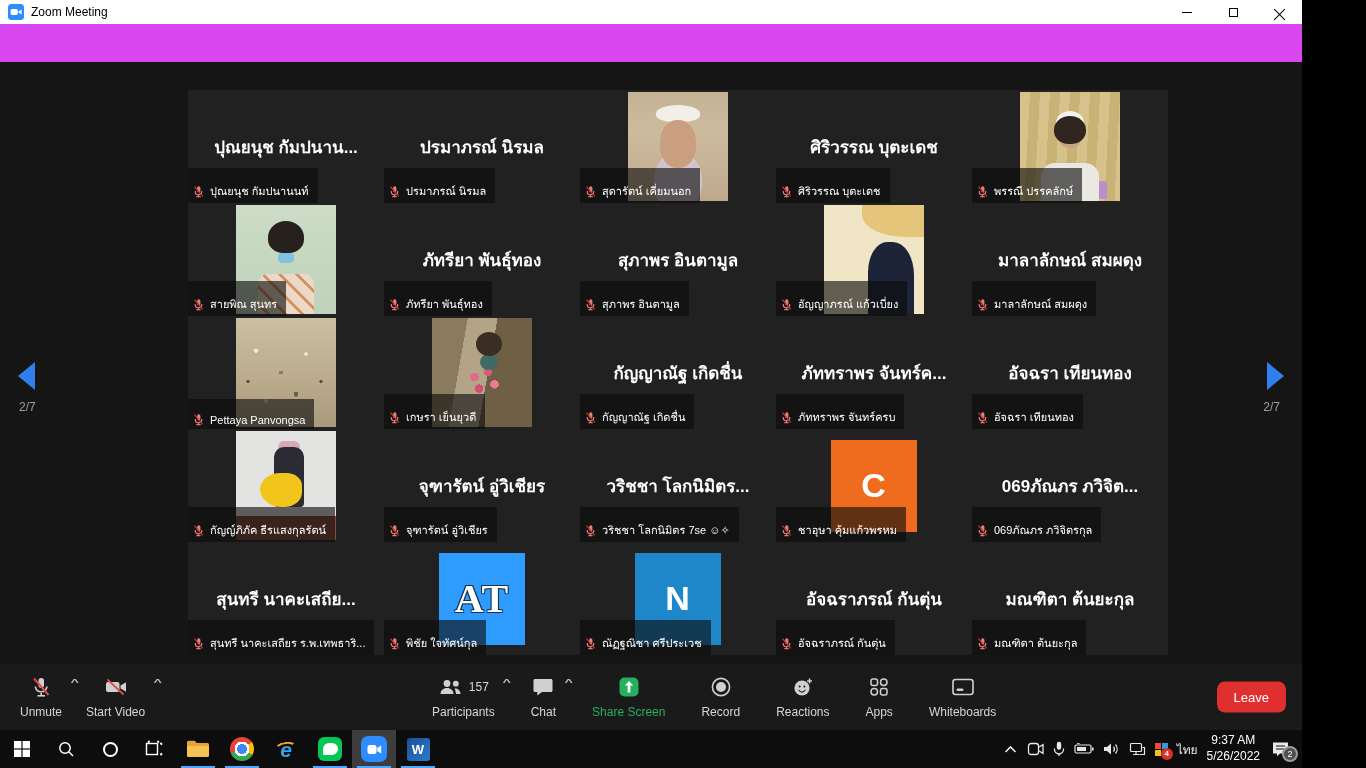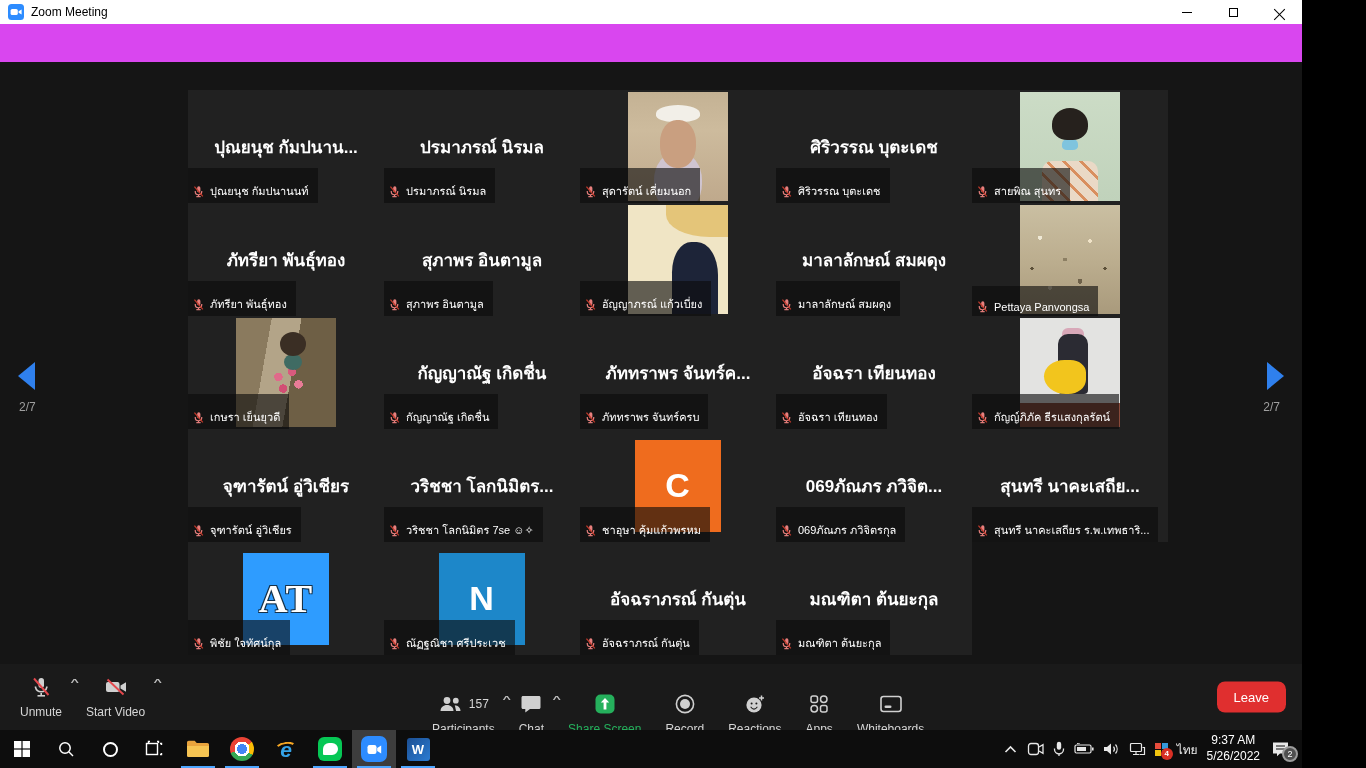--- a/index.html
+++ b/index.html
@@ -107,21 +107,21 @@
   
   .nav-arrow { position:absolute; top:300px; width:0; height:0; border-top:14px solid transparent; border-bottom:14px solid transparent; }
   .nav-left  { left:18px;  border-right:17px solid #2f80ed; }
   .nav-right { right:18px; border-left:17px solid #2f80ed; }
   .nav-page { position:absolute; top:338px; color:#9f9f9f; font-size:12px; }
   .nav-page.left { left:19px; } .nav-page.right { right:22px; }
 
   
   .toolbar { position:absolute; top:664px; left:0; width:100%; height:66px; background:#1a1a1a; z-index:5; }
   .tb-left { position:absolute; left:8px; top:0; height:100%; display:flex; }
-  .tb-center { position:absolute; left:420px; top:17px; height:100%; display:flex; }
+  .tb-center { position:absolute; left:420px; top:0; height:100%; display:flex; gap:12px; }
   .tbitem {
     position:relative; display:flex; flex-direction:column; align-items:center; justify-content:center;
     gap:6px; color:#d6d6d6; font-size:12px; padding:0 12px; height:100%;
   }
   .tbitem .iconrow { display:flex; align-items:center; gap:5px; height:24px; }
   .chev { position:absolute; top:13px; right:-3px; color:#bdbdbd; font-size:9px; font-weight:bold; transform:scaleX(1.6); }
   .green-label { color:#25b05c; }
   .leave-btn {
     position:absolute; right:16px; top:50%; transform:translateY(-50%);
     background:#e02f2f; color:#fff; font-size:13px; border:none; border-radius:8px;
@@ -242,20 +242,33 @@
               <rect x="9.5" y="2.5" width="6" height="11" rx="3" fill="#e8807e"></rect>
               <path d="M6 11v1a6 6 0 0012 0v-1" stroke="#e8807e" stroke-width="2.2" fill="none"></path>
               <line x1="12" y1="18.5" x2="12" y2="21.5" stroke="#e8807e" stroke-width="2.2"></line>
               <line x1="8" y1="21.5" x2="16" y2="21.5" stroke="#e8807e" stroke-width="2.2"></line>
               <line x1="4.5" y1="3" x2="20" y2="21" stroke="#c0392b" stroke-width="2.4"></line>
             </svg>
             <span>ศิริวรรณ บุตะเดช</span>
           </div>
         </div>
         <div class="tile">
+          <div class="photo art-nurse-portrait"></div>
+          <div class="tile-label">
+            <svg width="13" height="13" viewBox="0 0 24 24">
+              <rect x="9.5" y="2.5" width="6" height="11" rx="3" fill="#e8807e"></rect>
+              <path d="M6 11v1a6 6 0 0012 0v-1" stroke="#e8807e" stroke-width="2.2" fill="none"></path>
+              <line x1="12" y1="18.5" x2="12" y2="21.5" stroke="#e8807e" stroke-width="2.2"></line>
+              <line x1="8" y1="21.5" x2="16" y2="21.5" stroke="#e8807e" stroke-width="2.2"></line>
+              <line x1="4.5" y1="3" x2="20" y2="21" stroke="#c0392b" stroke-width="2.4"></line>
+            </svg>
+            <span>พรรณี ปรรคลักษ์</span>
+          </div>
+        </div>
+        <div class="tile">
           <div class="photo art-masked"></div>
           <div class="tile-label">
             <svg width="13" height="13" viewBox="0 0 24 24">
               <rect x="9.5" y="2.5" width="6" height="11" rx="3" fill="#e8807e"></rect>
               <path d="M6 11v1a6 6 0 0012 0v-1" stroke="#e8807e" stroke-width="2.2" fill="none"></path>
               <line x1="12" y1="18.5" x2="12" y2="21.5" stroke="#e8807e" stroke-width="2.2"></line>
               <line x1="8" y1="21.5" x2="16" y2="21.5" stroke="#e8807e" stroke-width="2.2"></line>
               <line x1="4.5" y1="3" x2="20" y2="21" stroke="#c0392b" stroke-width="2.4"></line>
             </svg>
             <span>สายพิณ สุนทร</span>

